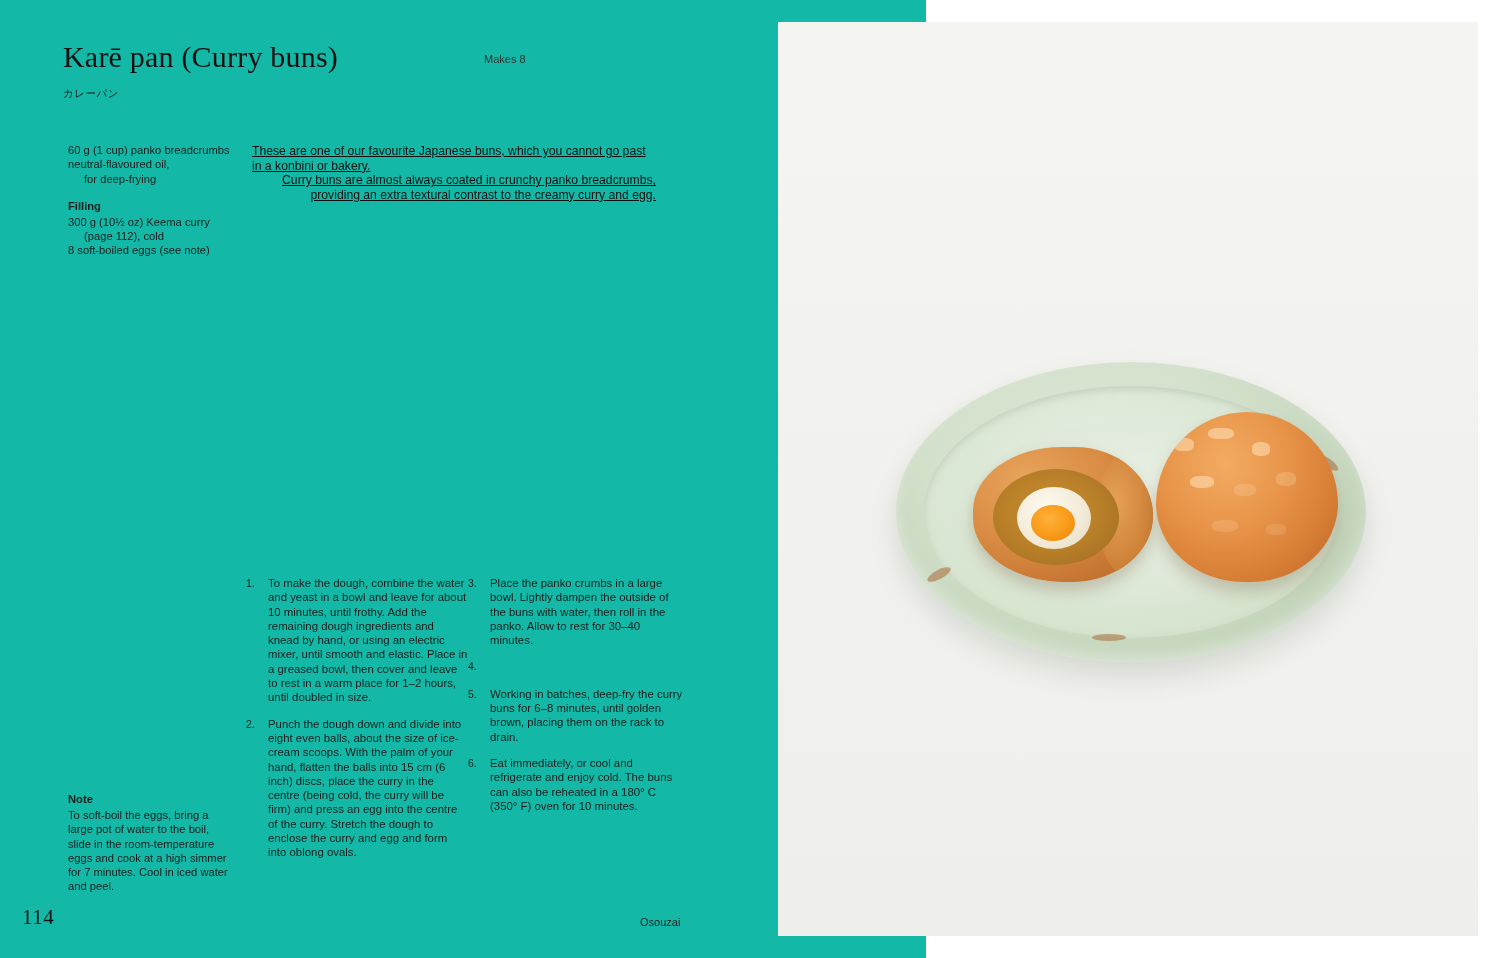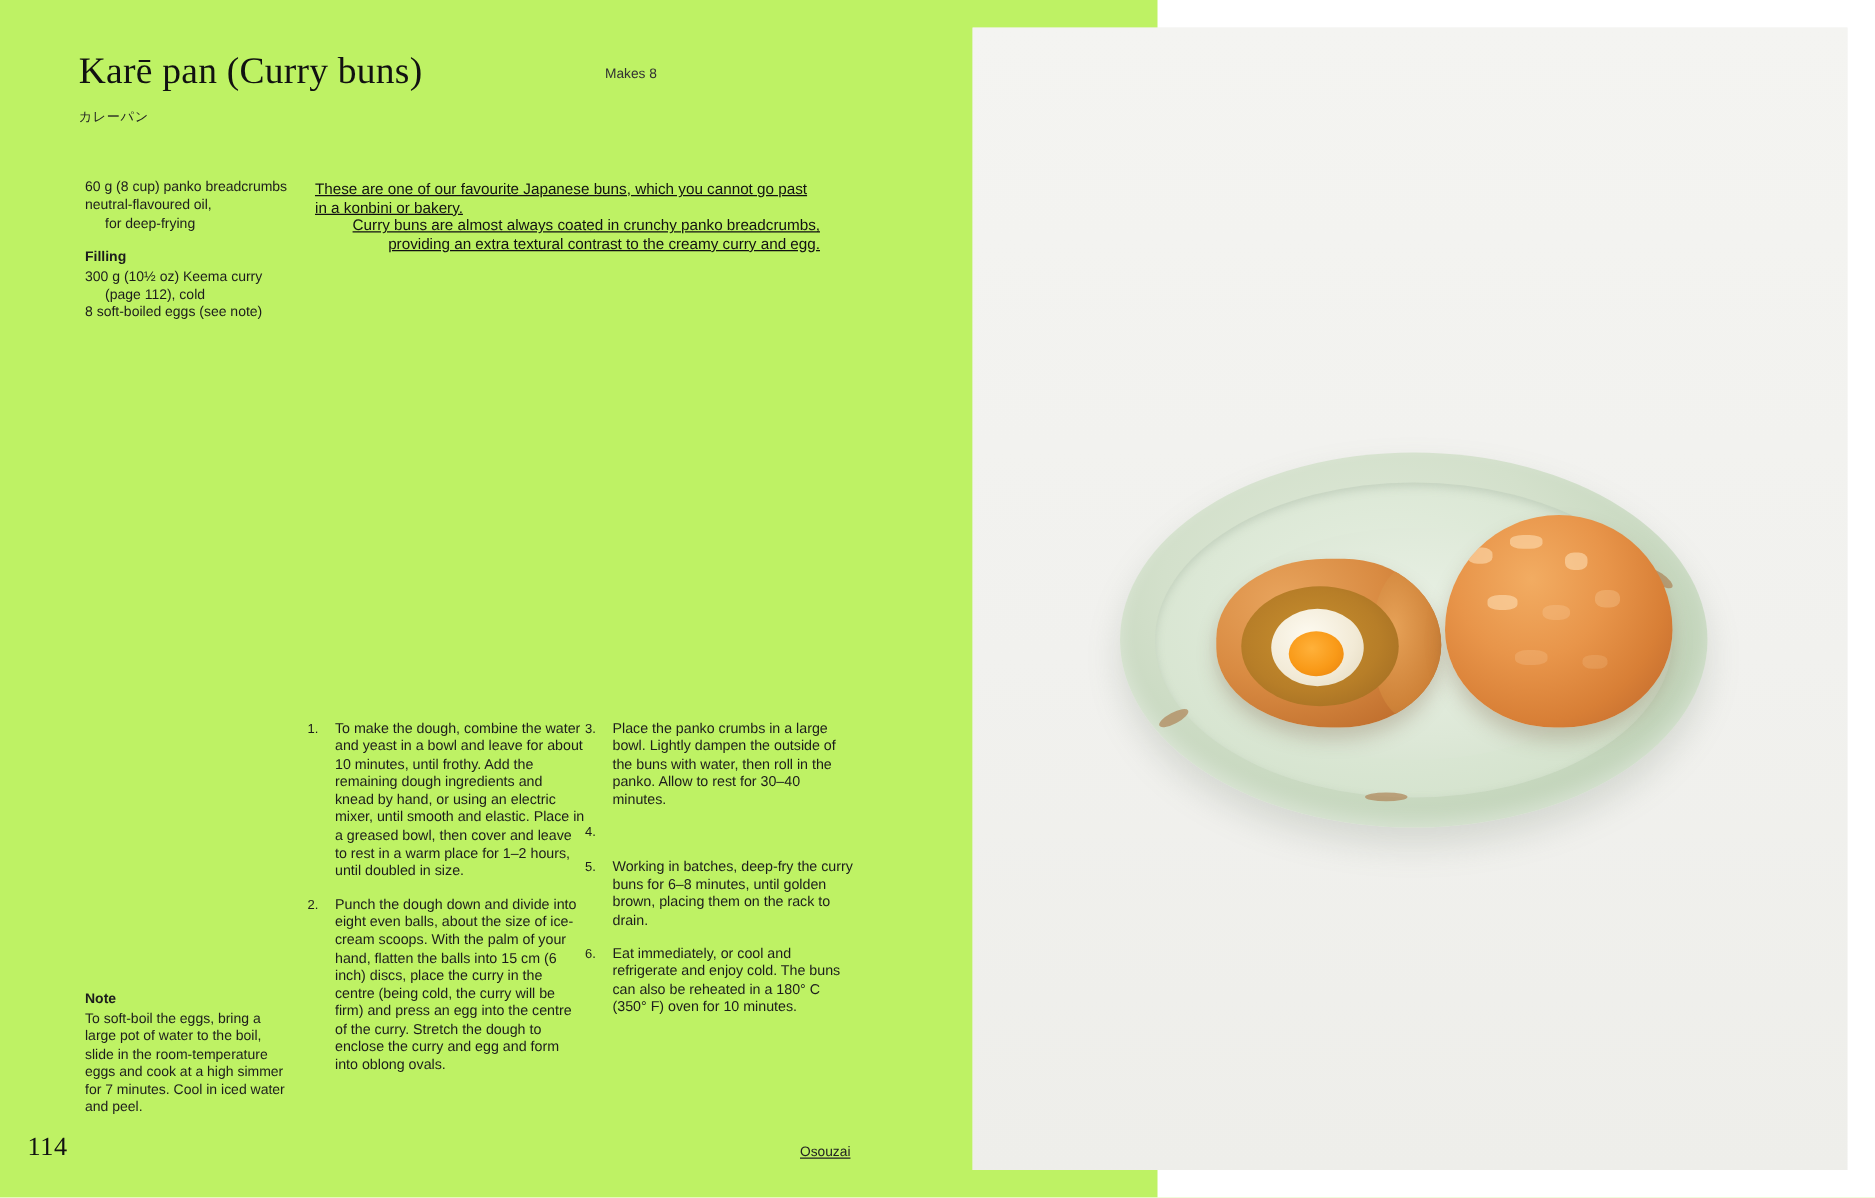--- a/index.html
+++ b/index.html
@@ -20,21 +20,21 @@
     height: 958px;
     display: block;
   }
 
   
   .page-left {
     position: absolute;
     left: 0; top: 0;
     width: 926px;
     height: 958px;
-    background: #bef264;
+    background: #14b8a6;
   }
 
   .title-row {
     position: absolute;
     left: 63px;
     top: 40px;
     width: 600px;
   }
   .recipe-title {
     font-family: "Liberation Serif", serif;
@@ -143,21 +143,20 @@
     color: #111;
     letter-spacing: 0.5px;
   }
   .running-head {
     position: absolute;
     left: 640px;
     top: 916px;
     font-family: "Liberation Sans", sans-serif;
     font-size: 11px;
     color: #222;
-    text-decoration: underline;
   }
 
   
   .page-right {
     position: absolute;
     left: 778px;
     top: 22px;
     width: 700px;
     height: 914px;
     background: #f2f2ef;
@@ -292,21 +291,21 @@
 
     <div class="title-row">
       <h1 class="recipe-title">Karē pan (Curry buns)</h1>
       <div class="recipe-title-jp">カレーパン</div>
     </div>
 
     <div class="makes">Makes 8</div>
 
     <div class="ingredients">
       <div class="ing-group">
-        <div class="ing-line">60 g (8 cup) panko breadcrumbs</div>
+        <div class="ing-line">60 g (1 cup) panko breadcrumbs</div>
         <div class="ing-line">neutral-flavoured oil,</div>
         <div class="ing-line ing-indent">for deep-frying</div>
       </div>
       <div class="ing-group">
         <div class="ing-head">Filling</div>
         <div class="ing-line">300 g (10½ oz) Keema curry</div>
         <div class="ing-line ing-indent">(page 112), cold</div>
         <div class="ing-line">8 soft-boiled eggs (see note)</div>
       </div>
     </div>

